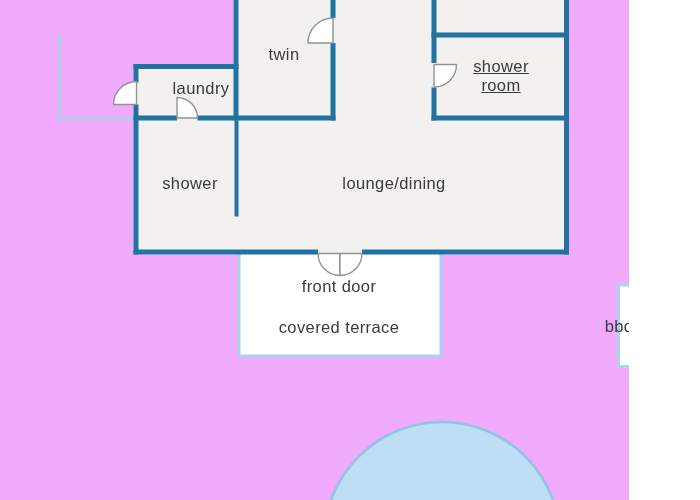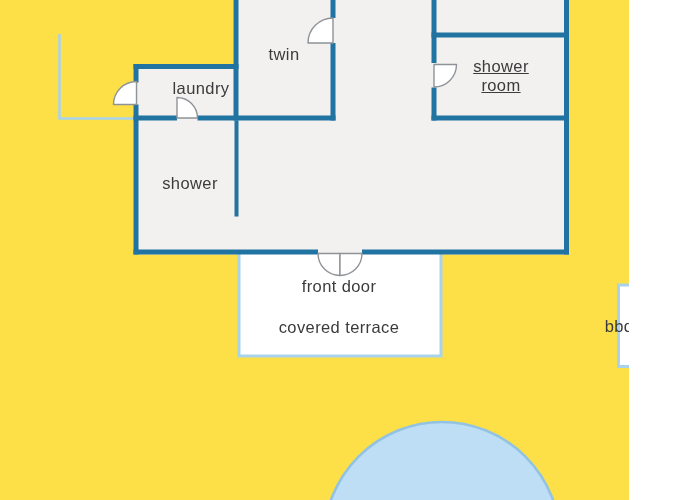--- a/index.html
+++ b/index.html
@@ -1,19 +1,19 @@
 <!DOCTYPE html>
 <html><head>
 <meta charset="utf-8">
 <style>
   html,body{margin:0;padding:0;background:#ffffff;}
   #stage{
     position:relative;
     width:629px;height:500px;
-    background:#fde047;
+    background:#f0abfc;
     overflow:hidden;
     font-family:"Liberation Sans", sans-serif;
   }
   #plan-svg{position:absolute;left:0;top:0;}
   .label{
     position:absolute;
     transform:translate(-50%,-50%);
     font-size:16.5px;
     letter-spacing:0.4px;
     color:#3b3b3d;
@@ -71,20 +71,21 @@
   </svg>
 
   <div class="label" style="left:284px;top:54px">twin</div>
 
   <div class="label" style="left:201px;top:88px">laundry</div>
 
   <div class="label wrap" style="left:501px;top:76px">shower room</div>
 
   <div class="label" style="left:190px;top:183px">shower</div>
 
+  <div class="label" style="left:394px;top:183px">lounge/dining</div>
 
   <div class="label" style="left:339px;top:286px">front door</div>
 
   <div class="label" style="left:339px;top:327px">covered terrace</div>
 
   <div class="label" style="left:619px;top:326px">bbq</div>
 
 </div>
 
 </body></html>

